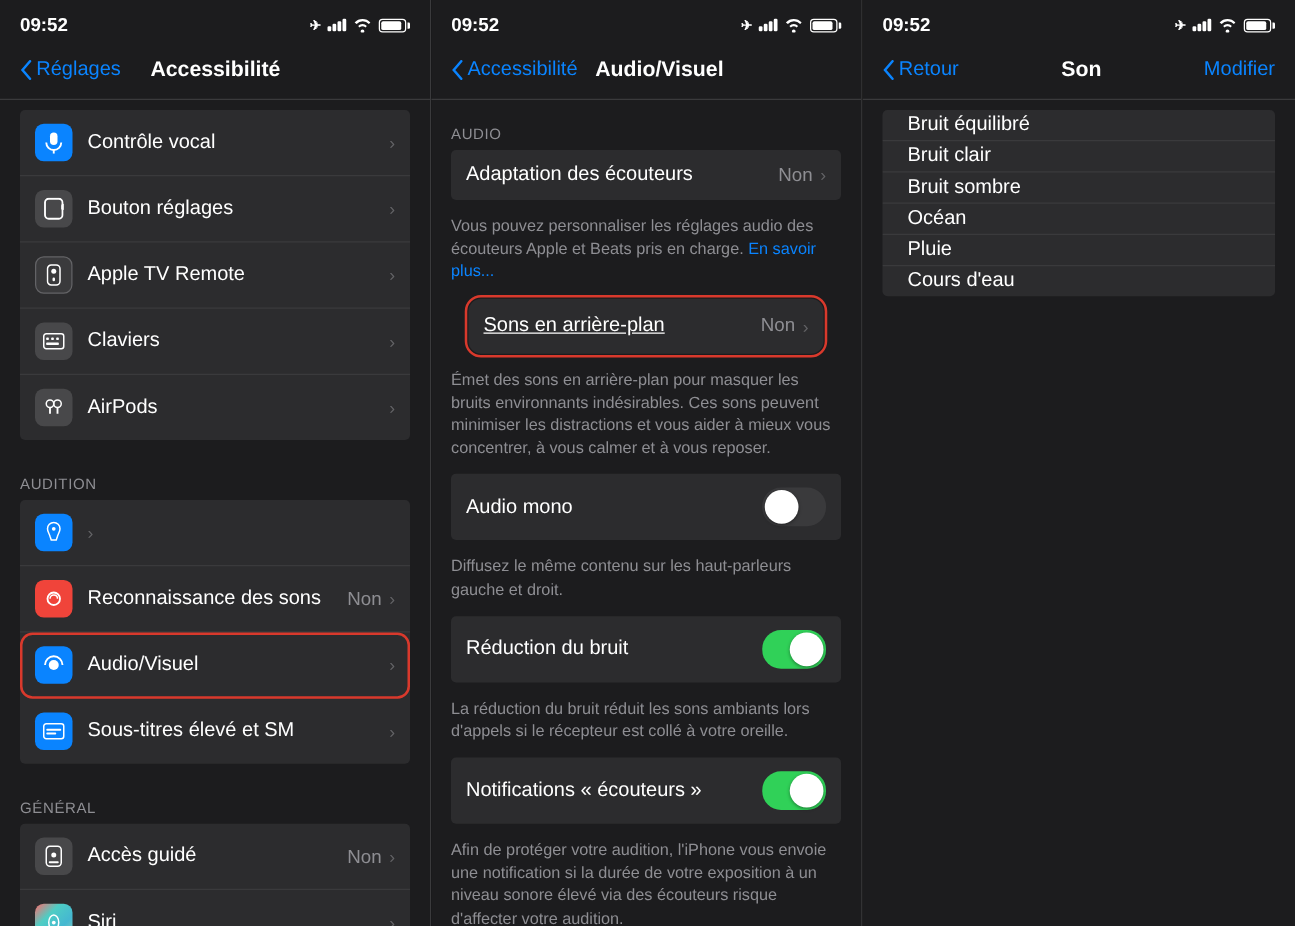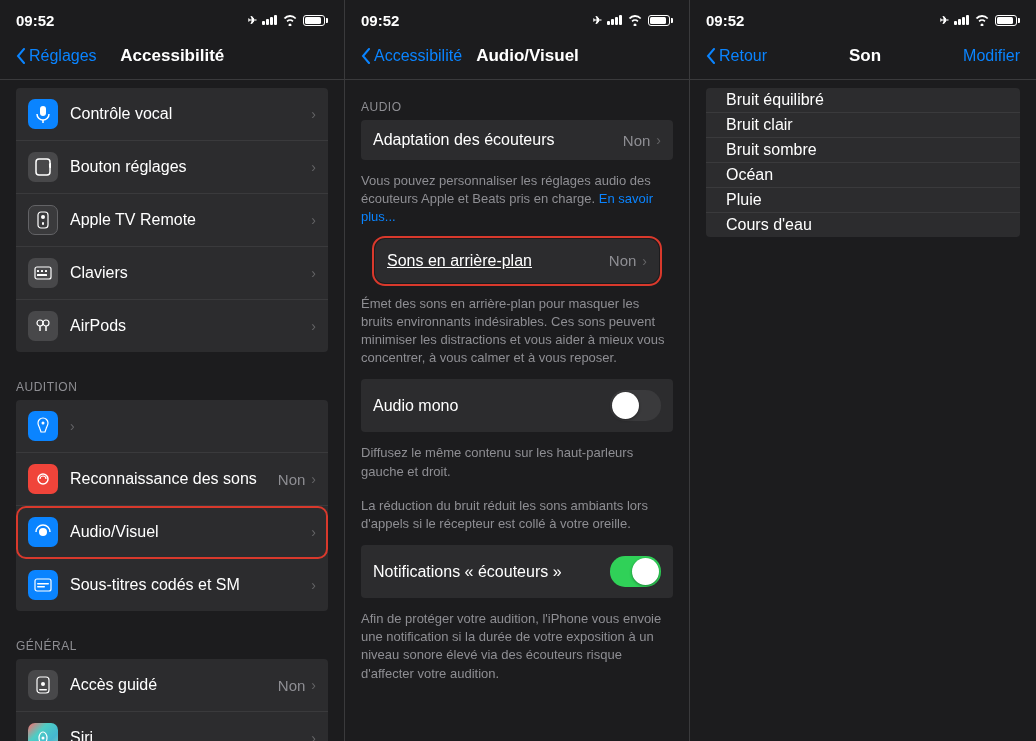--- a/index.html
+++ b/index.html
@@ -383,21 +383,21 @@
       </div>
 
       <div class="list-item">
         <div class="icon-wrap" style="background:#0a84ff;">
           <svg width="18" height="14" viewBox="0 0 18 14" fill="white">
               <rect x="1" y="1" width="16" height="12" rx="2" stroke="white" stroke-width="1.2" fill="none"></rect>
               <rect x="3" y="5" width="12" height="1.5" rx="0.75" fill="white"></rect>
               <rect x="3" y="8" width="8" height="1.5" rx="0.75" fill="white"></rect>
             </svg>
         </div>
-        <span class="item-label">Sous-titres codés et SM</span>
+        <span class="item-label">Sous-titres élevé et SM</span>
         <span class="chevron">›</span>
       </div>
     </div>
 
     <div class="section-header">GÉNÉRAL</div>
     <div class="list-group">
 
       <div class="list-item">
         <div class="icon-wrap" style="background:#48484a;">
           <svg width="16" height="18" viewBox="0 0 16 18" fill="white">
@@ -489,20 +489,26 @@
     <div class="desc-text">Émet des sons en arrière-plan pour masquer les bruits environnants indésirables. Ces sons peuvent minimiser les distractions et vous aider à mieux vous concentrer, à vous calmer et à vous reposer.</div>
 
     <div class="list-group">
       <div class="list-item">
         <span class="item-label">Audio mono</span>
         <div class="toggle off"></div>
       </div>
     </div>
     <div class="desc-text">Diffusez le même contenu sur les haut-parleurs gauche et droit.</div>
 
+    <div class="list-group">
+      <div class="list-item">
+        <span class="item-label">Réduction du bruit</span>
+        <div class="toggle on"></div>
+      </div>
+    </div>
     <div class="desc-text">La réduction du bruit réduit les sons ambiants lors d'appels si le récepteur est collé à votre oreille.</div>
 
     <div class="list-group">
       <div class="list-item">
         <span class="item-label">Notifications « écouteurs »</span>
         <div class="toggle on"></div>
       </div>
     </div>
     <div class="desc-text">Afin de protéger votre audition, l'iPhone vous envoie une notification si la durée de votre exposition à un niveau sonore élevé via des écouteurs risque d'affecter votre audition.</div>
 

